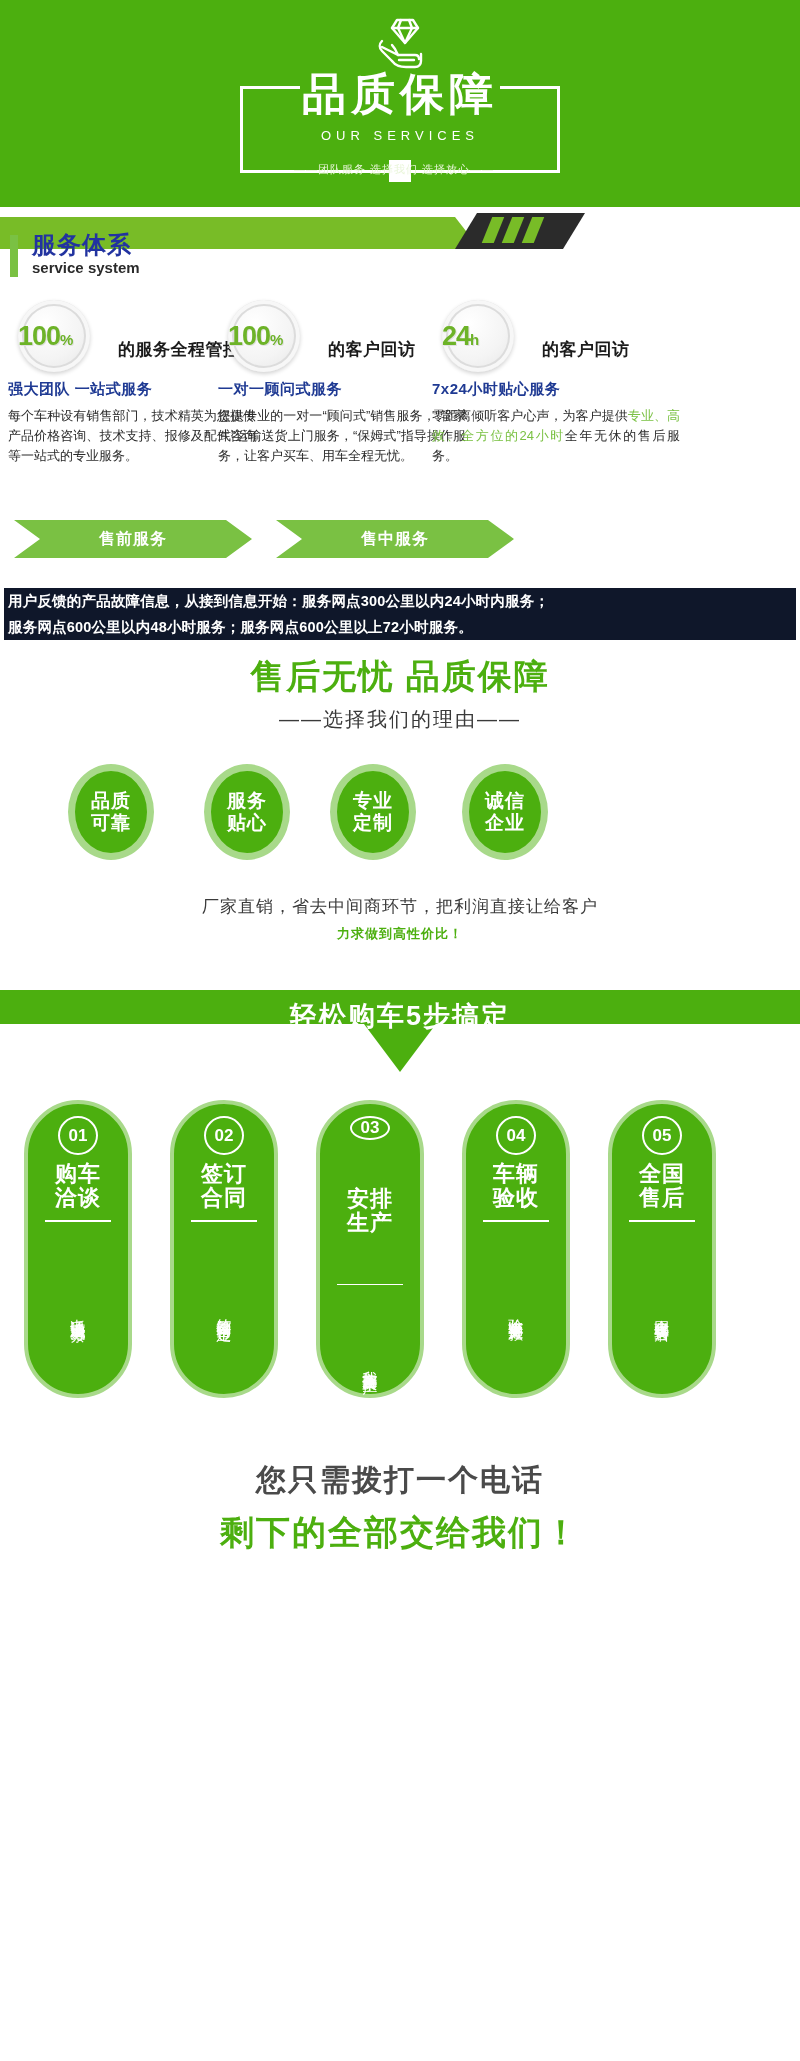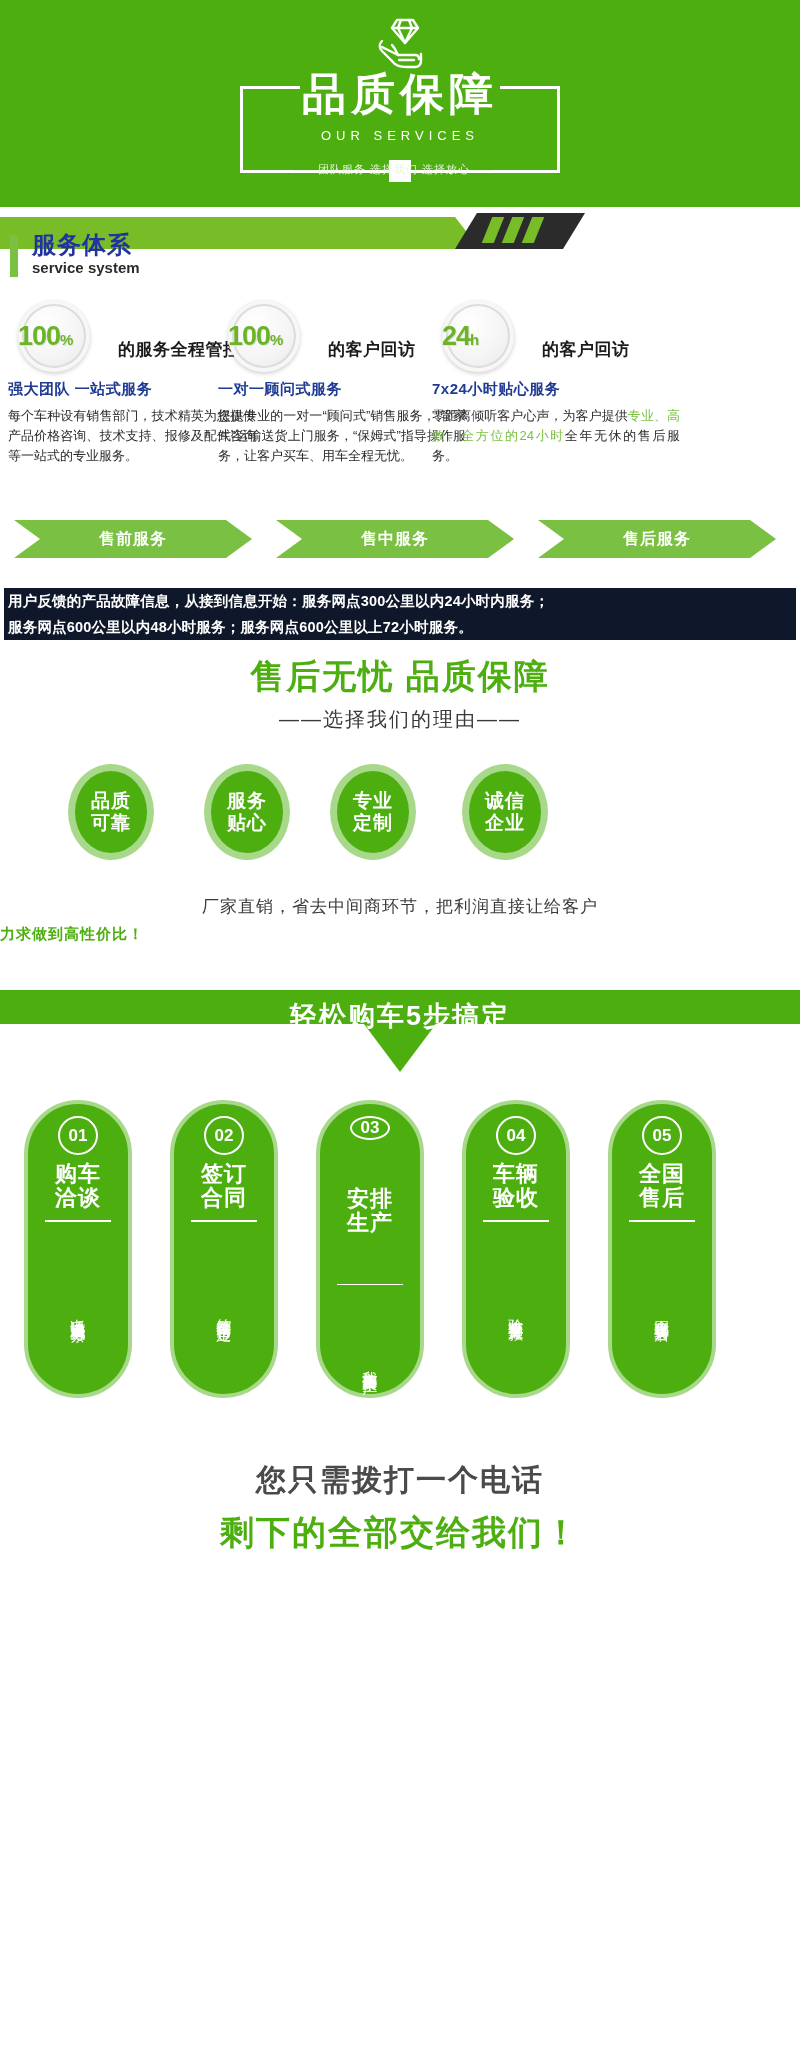--- a/index.html
+++ b/index.html
@@ -147,22 +147,22 @@
   }
   .circ.n1 { left: 68px; }
   .circ.n2 { left: 204px; }
   .circ.n3 { left: 330px; }
   .circ.n4 { left: 462px; }
   .reason-foot1 {
     position: absolute; left: 0; right: 0; top: 895px; text-align: center;
     font-size: 17px; color: #3a3a3a; letter-spacing: 1px;
   }
   .reason-foot2 {
-    position: absolute; left: 0; right: 0; top: 925px; text-align: left;
-    font-size: 15px; font-weight: bold; color: #4caf0f; letter-spacing: 1px;
+    position: absolute; left: 0; right: 0; top: 925px; text-align: center;
+    font-size: 13px; font-weight: bold; color: #4caf0f; letter-spacing: 1px;
   }
 
   
   .bigarrow {
     position: absolute; left: 0; top: 990px; width: 800px; height: 82px;
     background: #4caf0f;
     clip-path: polygon(0 0, 800px 0, 800px 34px, 436px 34px, 400px 82px, 364px 34px, 0 34px);
   }
   .bigarrow-text {
     position: absolute; left: 0; right: 0; top: 998px; text-align: center;
@@ -285,21 +285,20 @@
     </div>
     <div class="sub-title">7x24小时贴心服务</div>
     <div class="body"><span>零距离倾听客户心声，为客户提供</span><span class="hl">专业、高效、全方位的</span><span class="hl">24小时</span><span>全年无休的售后服务。</span></div>
   </div>
 
 </div>
 
 <div class="chevrons">
   <div class="chev a">售前服务</div>
   <div class="chev b">售中服务</div>
-  <div class="chev c">售后服务</div>
 </div>
 
 <div class="infobar">
   <div>用户反馈的产品故障信息，从接到信息开始：服务网点300公里以内24小时内服务；</div>
   <div>服务网点600公里以内48小时服务；服务网点600公里以上72小时服务。</div>
 </div>
 
 <div class="reason-title">售后无忧 品质保障</div>
 <div class="reason-sub">——选择我们的理由——</div>
 

